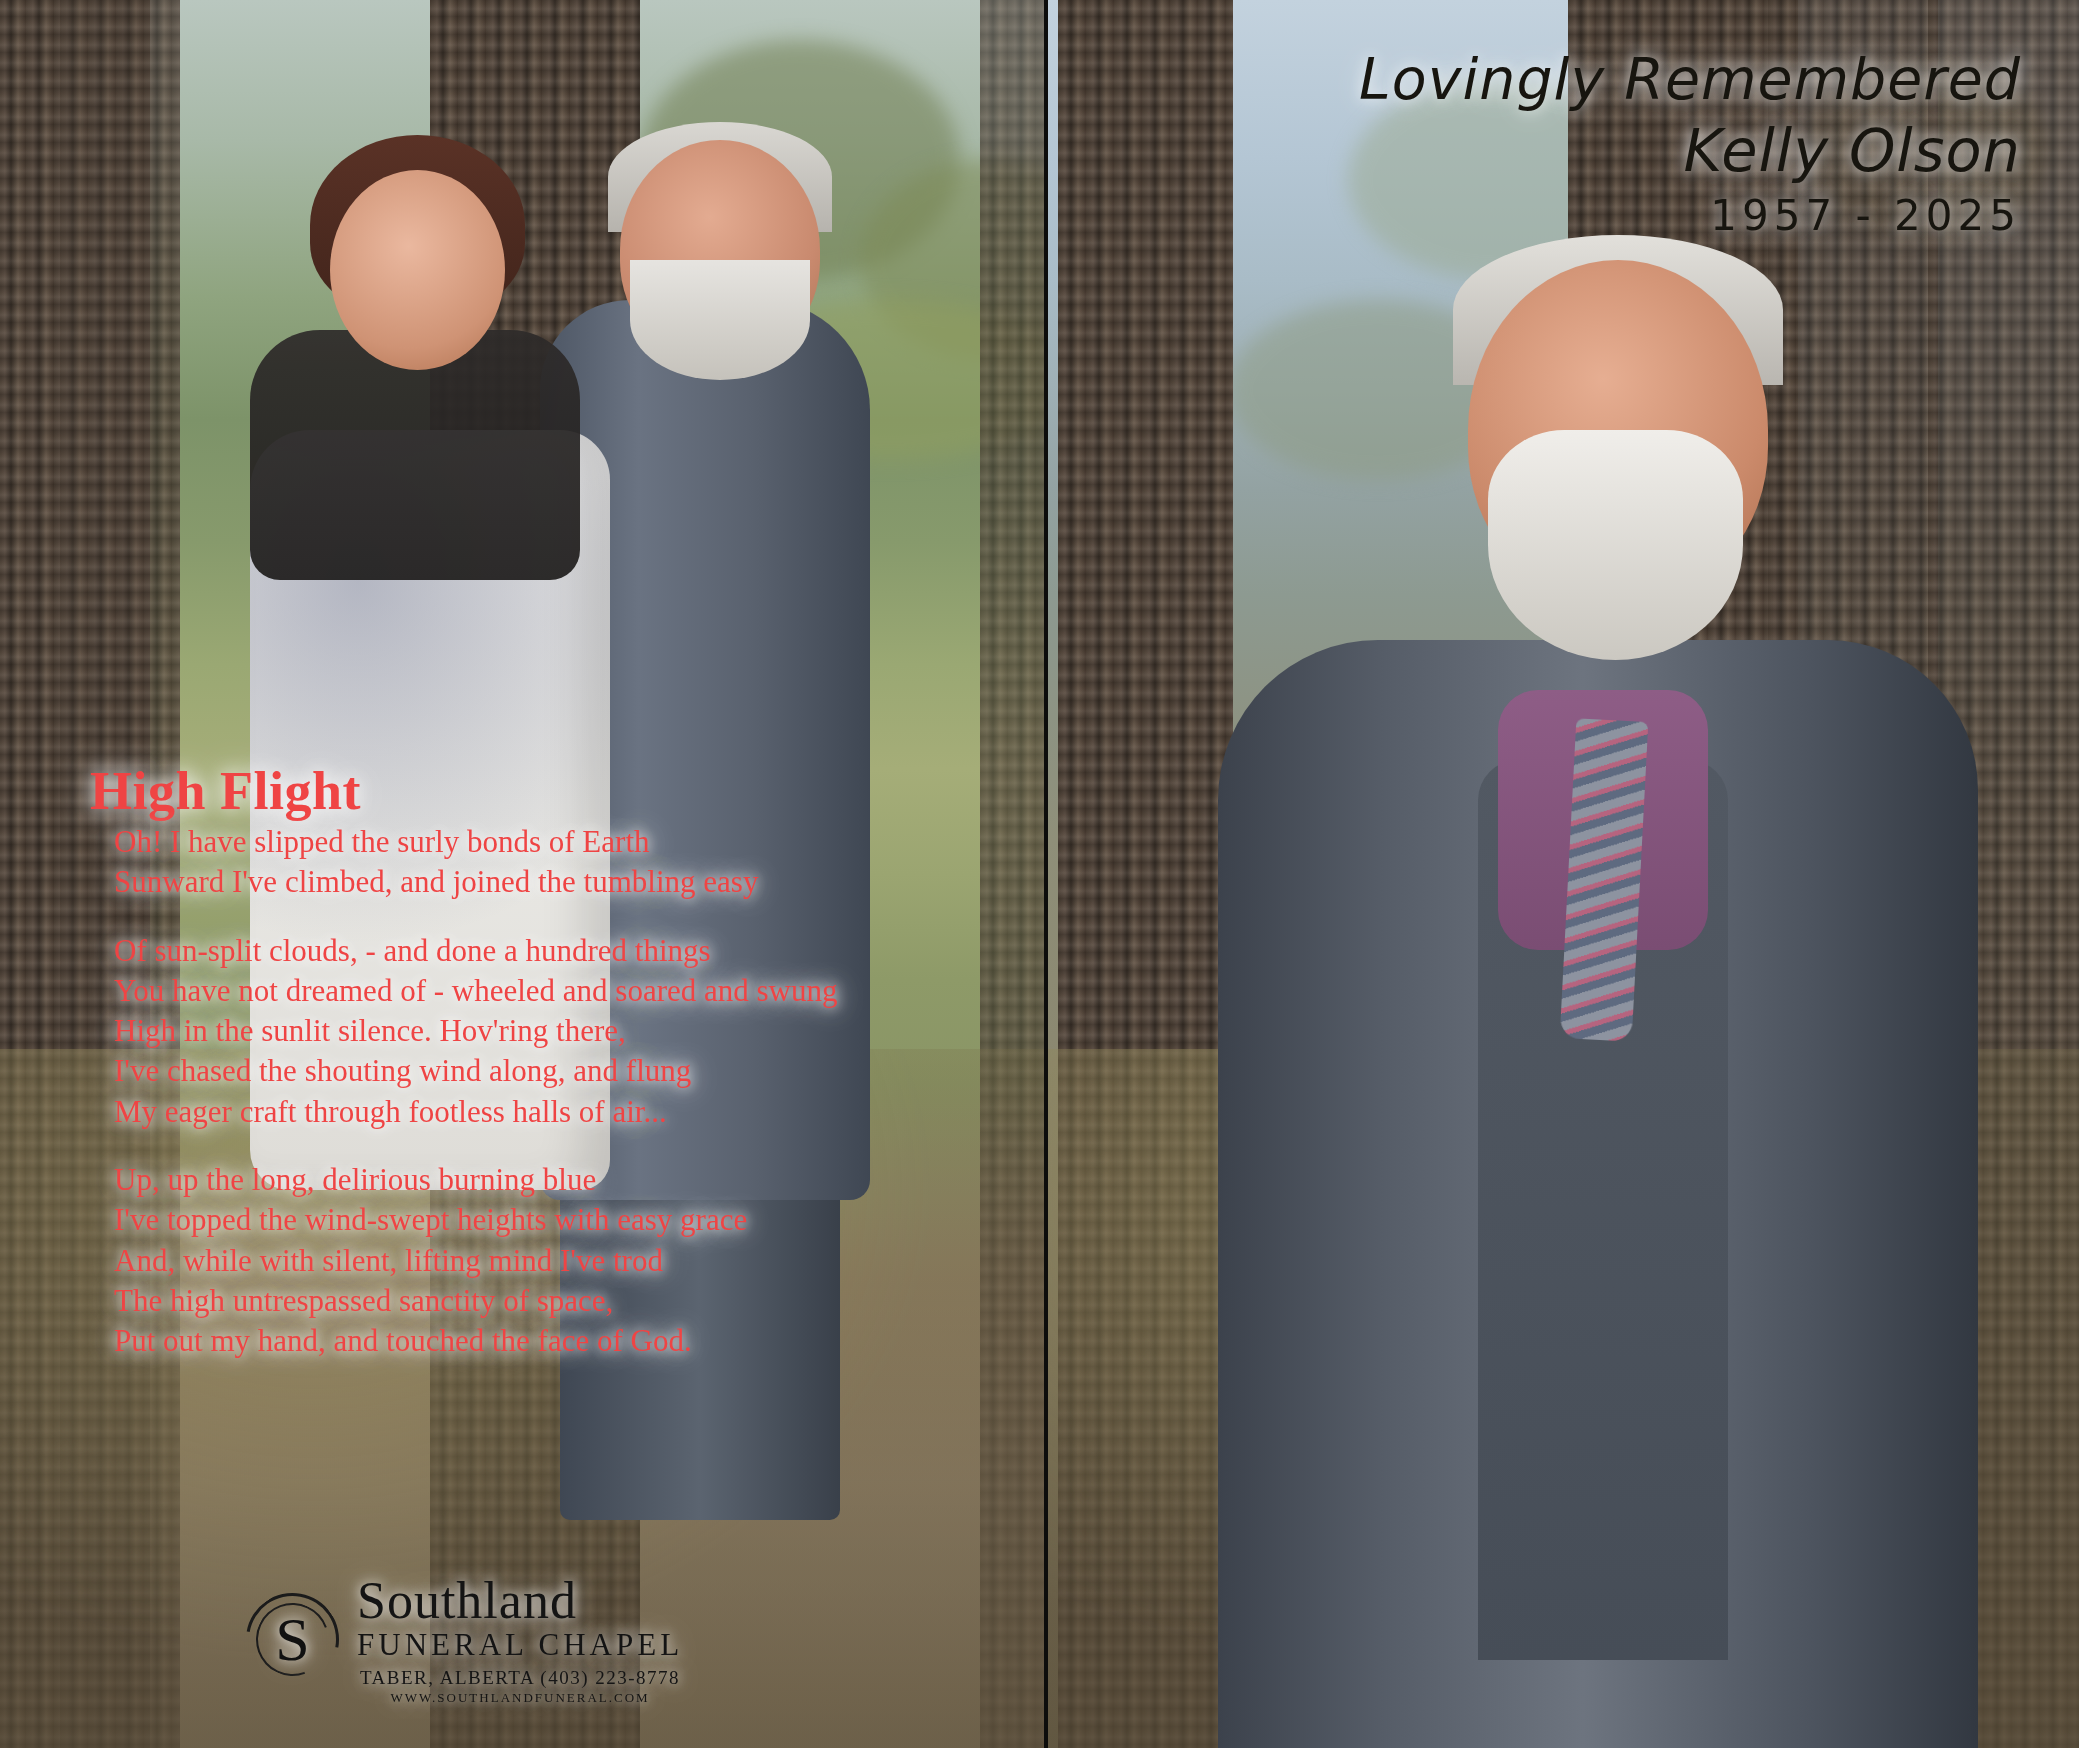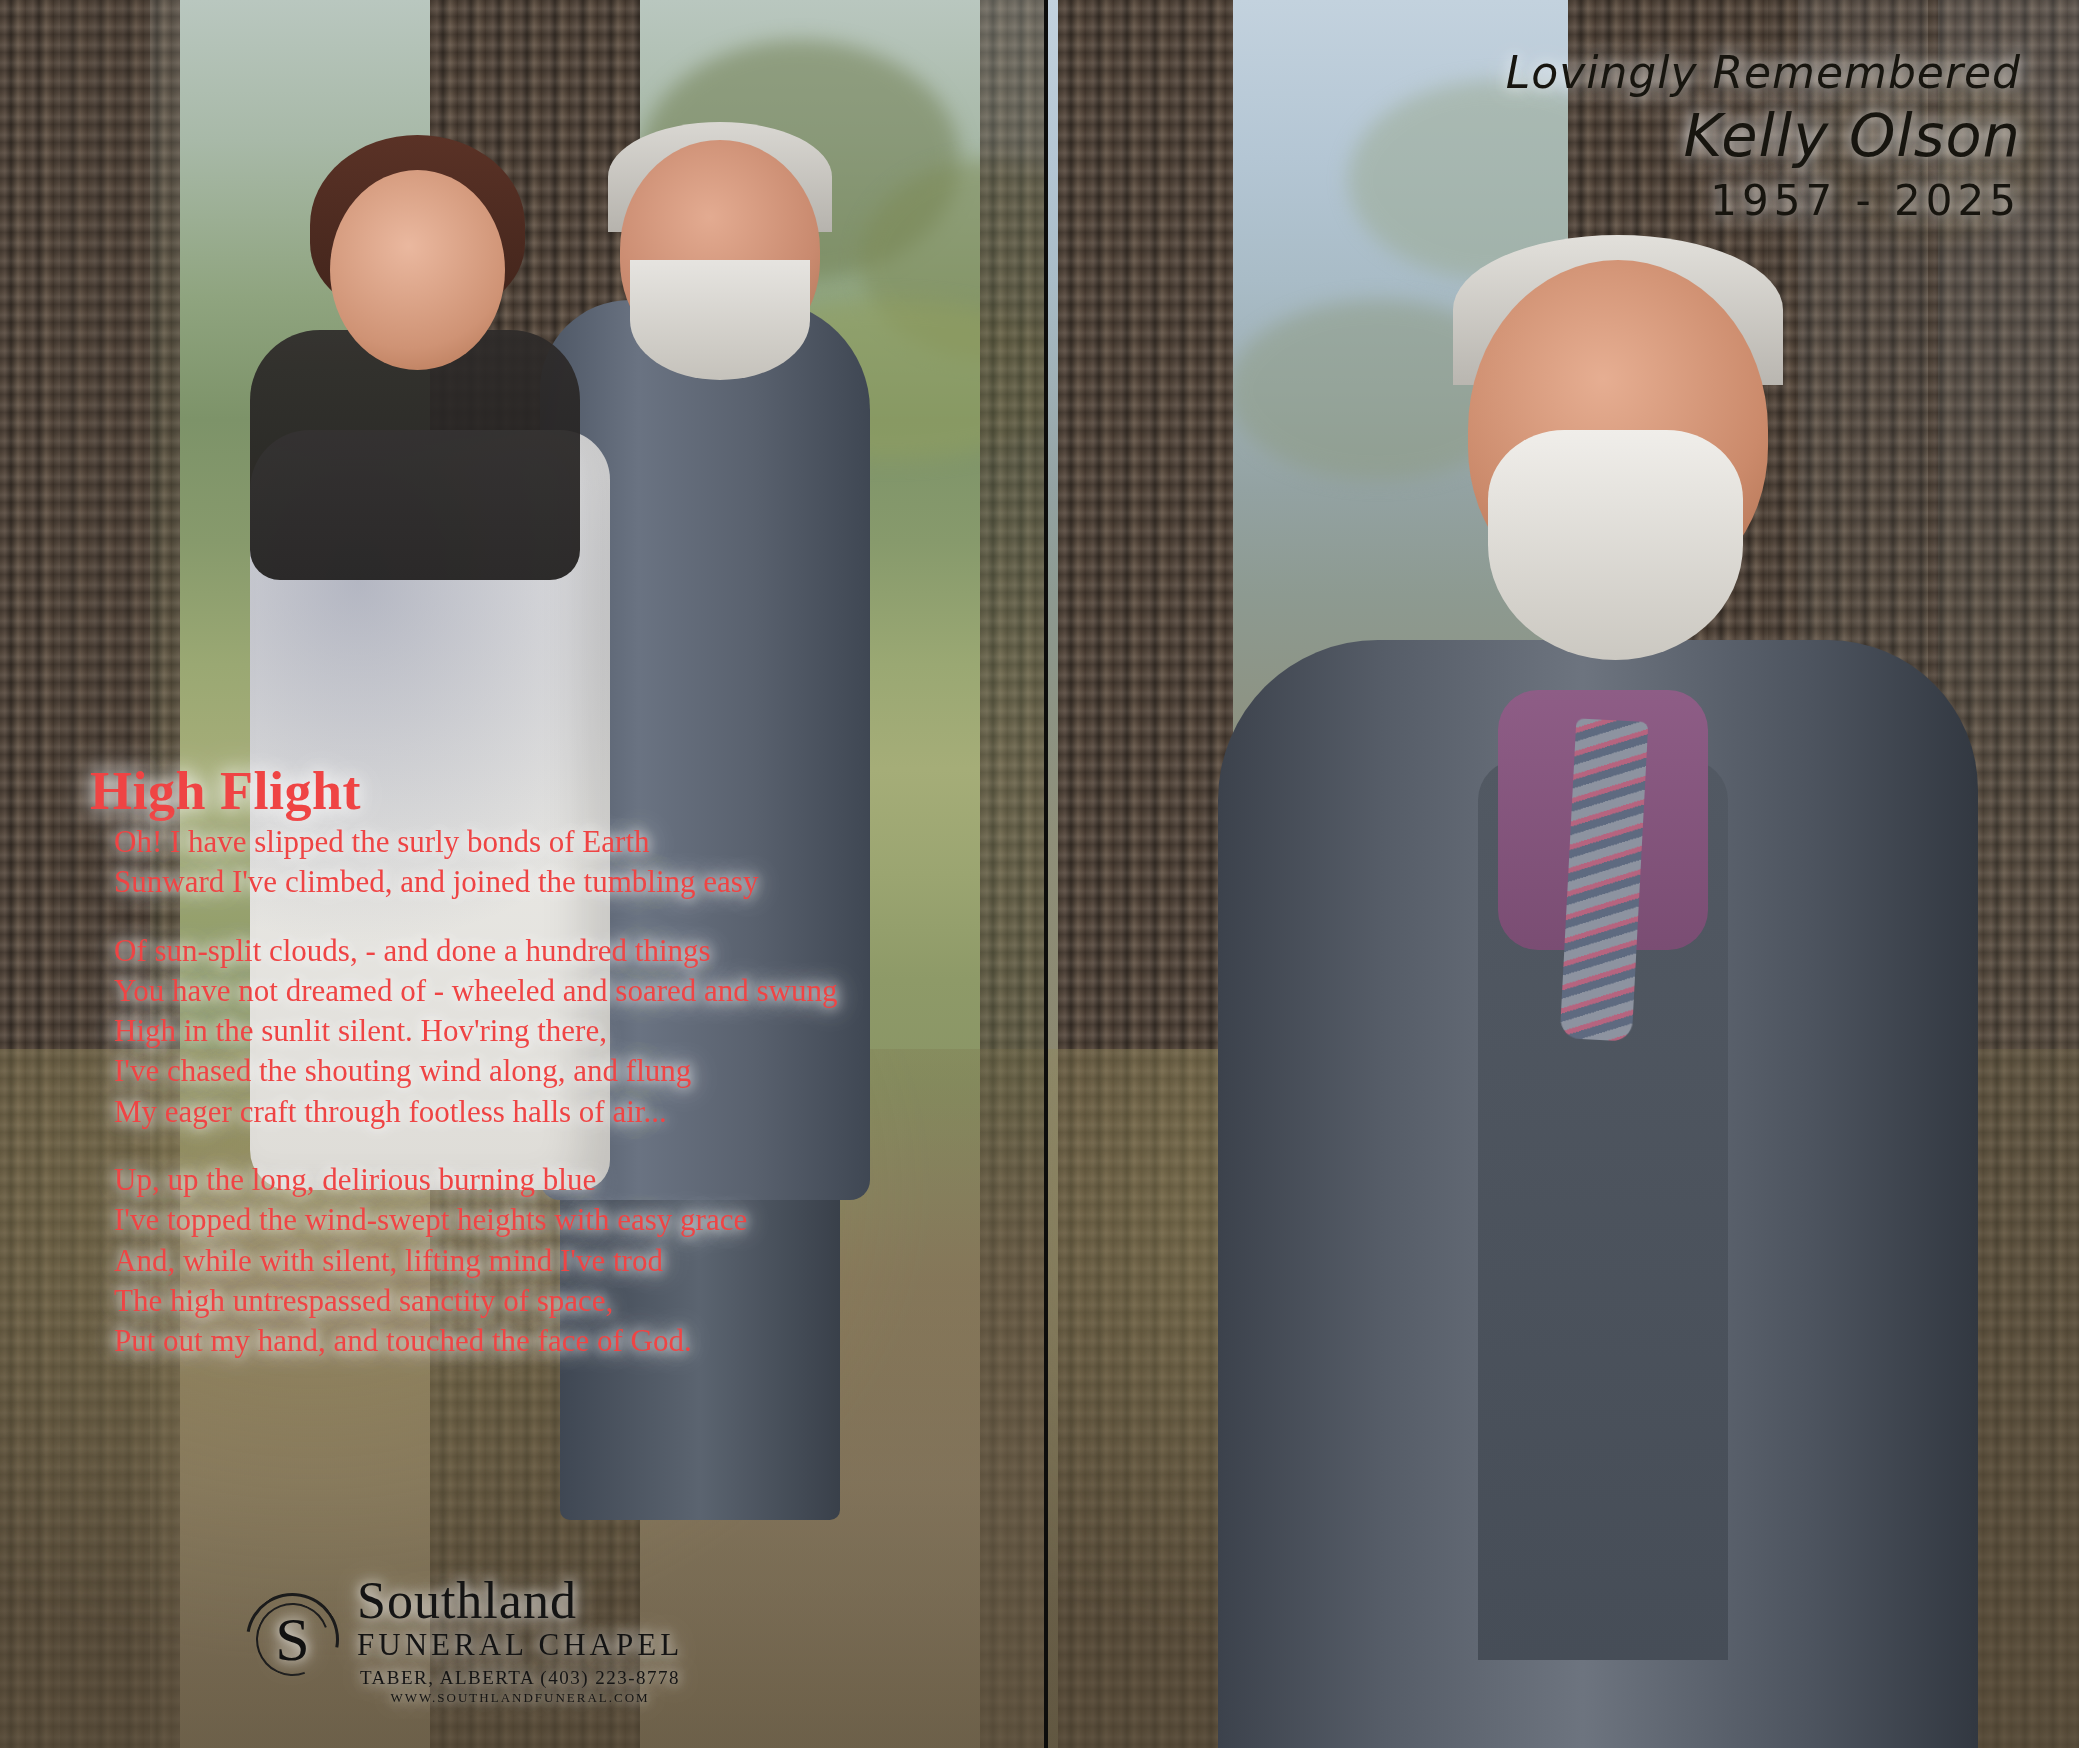--- a/index.html
+++ b/index.html
@@ -260,21 +260,21 @@
     position: absolute;
     top: 48px;
     right: 58px;
     text-align: right;
     font-family: "DejaVu Sans", sans-serif;
     color: #17150f;
     line-height: 1.12;
     text-shadow: 0 0 14px rgba(255,255,255,.75), 0 0 30px rgba(255,255,255,.6);
   }
   .memorial-head .lovingly {
-    font-size: 44px;
+    font-size: 57px;
     font-style: italic;
     letter-spacing: 1px;
   }
   .memorial-head .name {
     font-size: 59px;
     font-style: italic;
     letter-spacing: 1px;
     margin-top: 6px;
   }
   .memorial-head .dates {
@@ -415,21 +415,21 @@
       <div class="poem-title">High Flight</div>
 
       <div class="poem-stanza">
         <div class="poem-line">Oh! I have slipped the surly bonds of Earth</div>
         <div class="poem-line">Sunward I've climbed, and joined the tumbling easy</div>
       </div>
 
       <div class="poem-stanza">
         <div class="poem-line">Of sun-split clouds, - and done a hundred things</div>
         <div class="poem-line">You have not dreamed of - wheeled and soared and swung</div>
-        <div class="poem-line">High in the sunlit silent. Hov'ring there,</div>
+        <div class="poem-line">High in the sunlit silence. Hov'ring there,</div>
         <div class="poem-line">I've chased the shouting wind along, and flung</div>
         <div class="poem-line">My eager craft through footless halls of air...</div>
       </div>
 
       <div class="poem-stanza">
         <div class="poem-line">Up, up the long, delirious burning blue</div>
         <div class="poem-line">I've topped the wind-swept heights with easy grace</div>
         <div class="poem-line">And, while with silent, lifting mind I've trod</div>
         <div class="poem-line">The high untrespassed sanctity of space,</div>
         <div class="poem-line">Put out my hand, and touched the face of God.</div>

